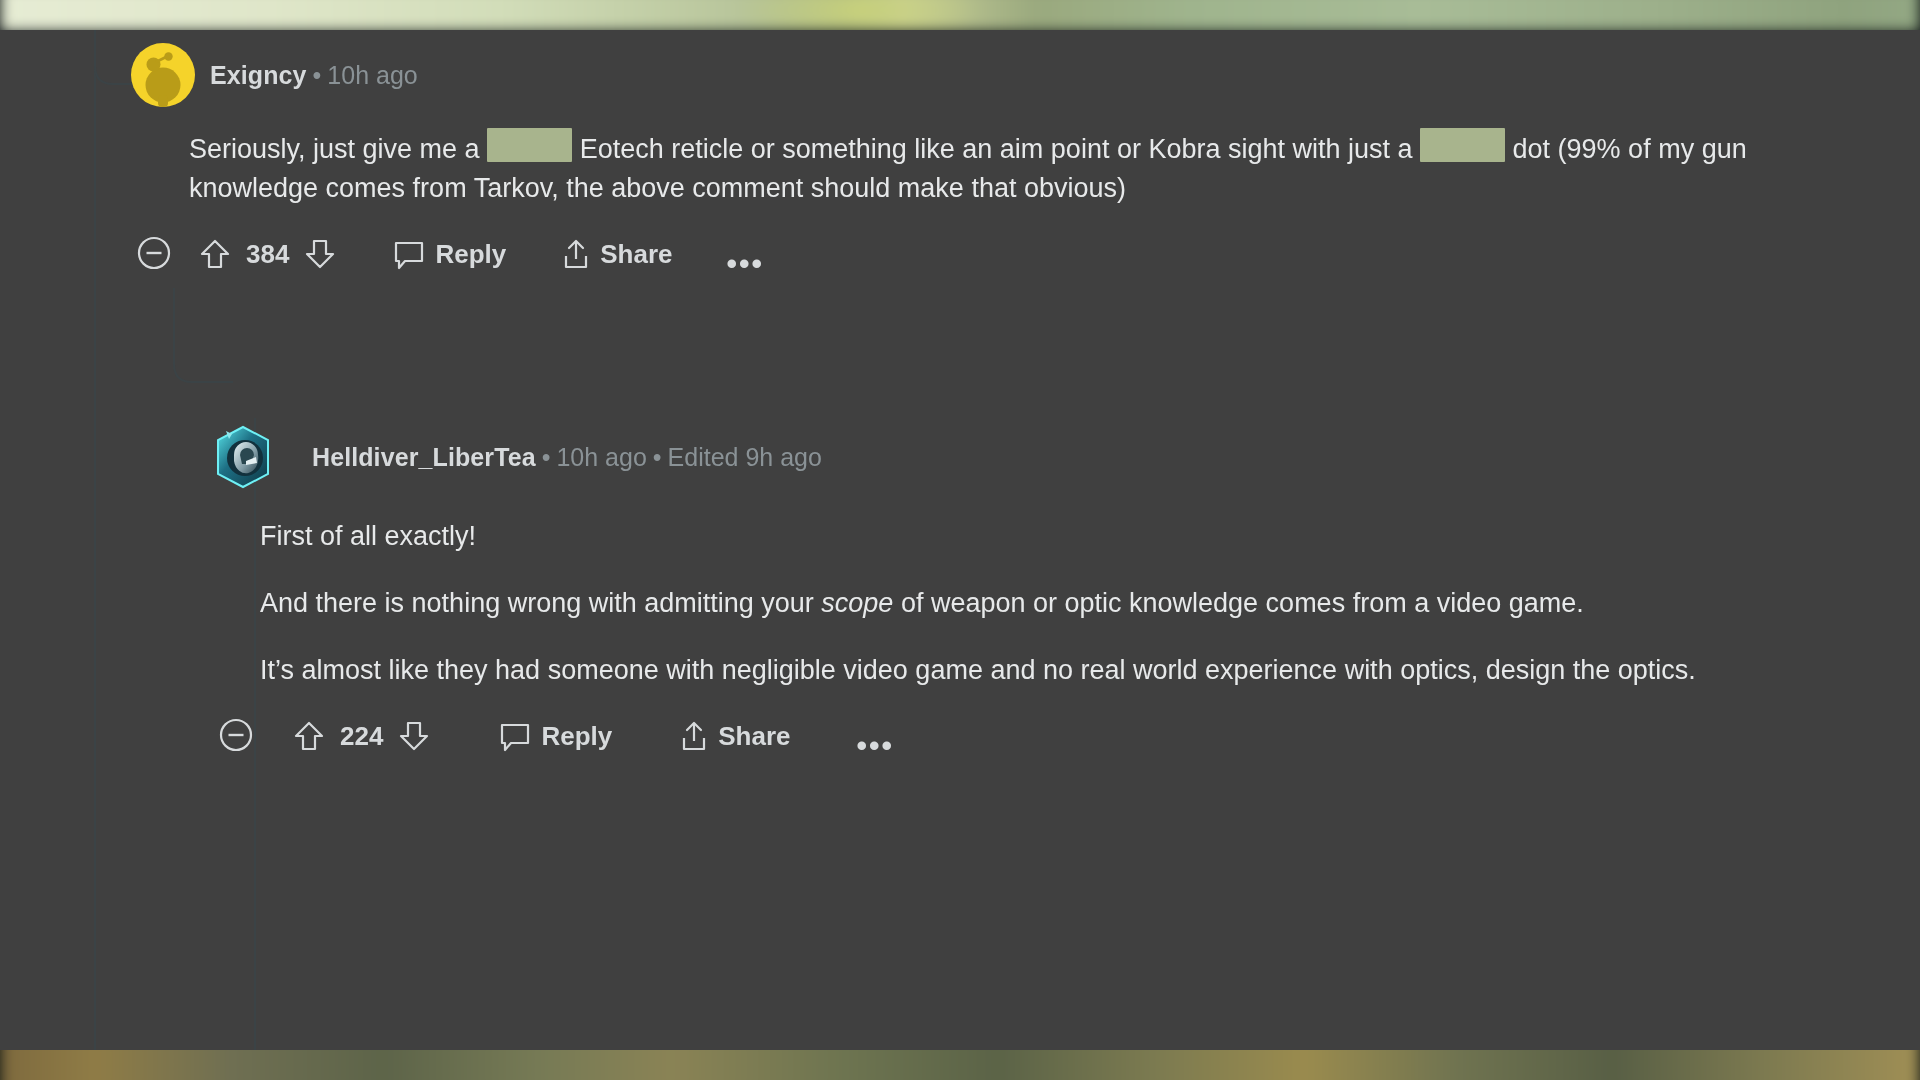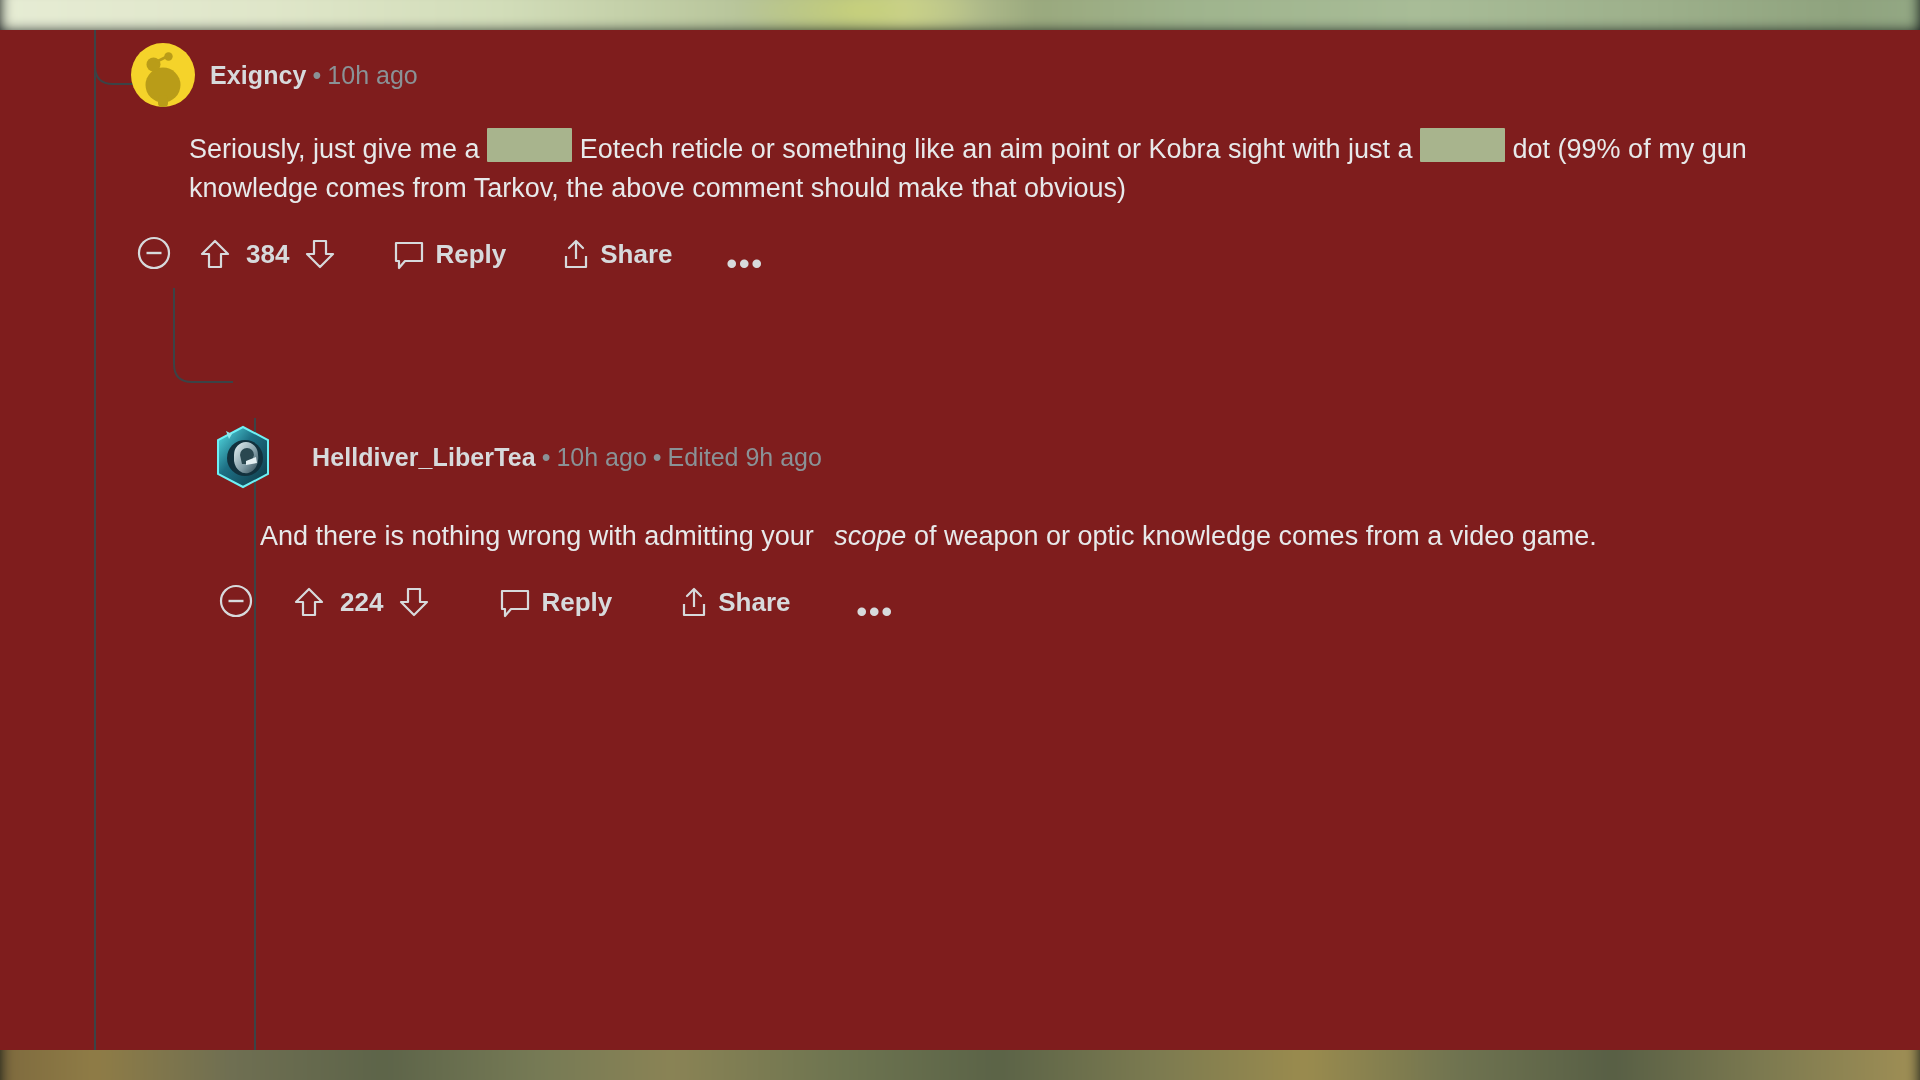--- a/index.html
+++ b/index.html
@@ -49,21 +49,21 @@
         #7d7a50 92%, #a08f55 100%);
   }
 
   
   #panel {
     position: absolute;
     left: 0;
     top: 30px;
     width: 1920px;
     height: 1020px;
-    background: #7f1d1d;
+    background: #404040;
     z-index: 1;
     overflow: hidden;
   }
 
   
   .rail {
     position: absolute;
     width: 2px;
     background: #3b4346;
     z-index: 2;
@@ -99,21 +99,21 @@
     font-weight: normal;
   }
   .dot-sep { color: #8a9296; padding: 0 6px; }
 
   .cbody {
     color: #e7e9ea;
     line-height: 1.45;
   }
   .cbody p { margin: 0 0 28px 0; }
   .cbody p:last-child { margin-bottom: 0; }
-  .cbody em { font-style: italic; margin-left: 13px; }
+  .cbody em { font-style: italic; }
 
   .redact {
     display: inline-block;
     vertical-align: -4px;
     border-radius: 1px;
   }
 
   
   .actions {
     display: flex;
@@ -253,21 +253,27 @@
             <path d="M14 6 l6 3 l-3 5 Z" fill="#8fe8ee"></path>
           </svg>
         </span>
         <span style="font-size:25px;margin-left:24px;">
           <span class="uname">Helldiver_LiberTea</span><span class="dot-sep">•</span><span class="meta">10h ago</span><span class="dot-sep">•</span><span class="meta">Edited 9h ago</span>
         </span>
       </div>
 
       <div class="cbody" style="font-size:27px; margin-top:28px; margin-left:48px; width:1560px;">
         <p>
+          <span>First of all exactly!</span>
+        </p>
+        <p>
           <span>And there is nothing wrong with admitting your </span><em>scope</em><span> of weapon or optic knowledge comes from a video game.</span>
+        </p>
+        <p>
+          <span>It’s almost like they had someone with negligible video game and no real world experience with optics, design the optics.</span>
         </p>
       </div>
 
       <div class="actions" style="margin-top:28px; margin-left:-6px; font-size:26px; gap:12px;">
 
         <span style="display:flex;align-items:center;justify-content:center;width:60px;">
           <svg width="34" height="34" viewBox="0 0 34 34">
             <circle cx="17" cy="17" r="15" fill="none" stroke="#d7dadc" stroke-width="2.2"></circle>
             <line x1="9.5" y1="17" x2="24.5" y2="17" stroke="#d7dadc" stroke-width="2.4"></line>
           </svg>

